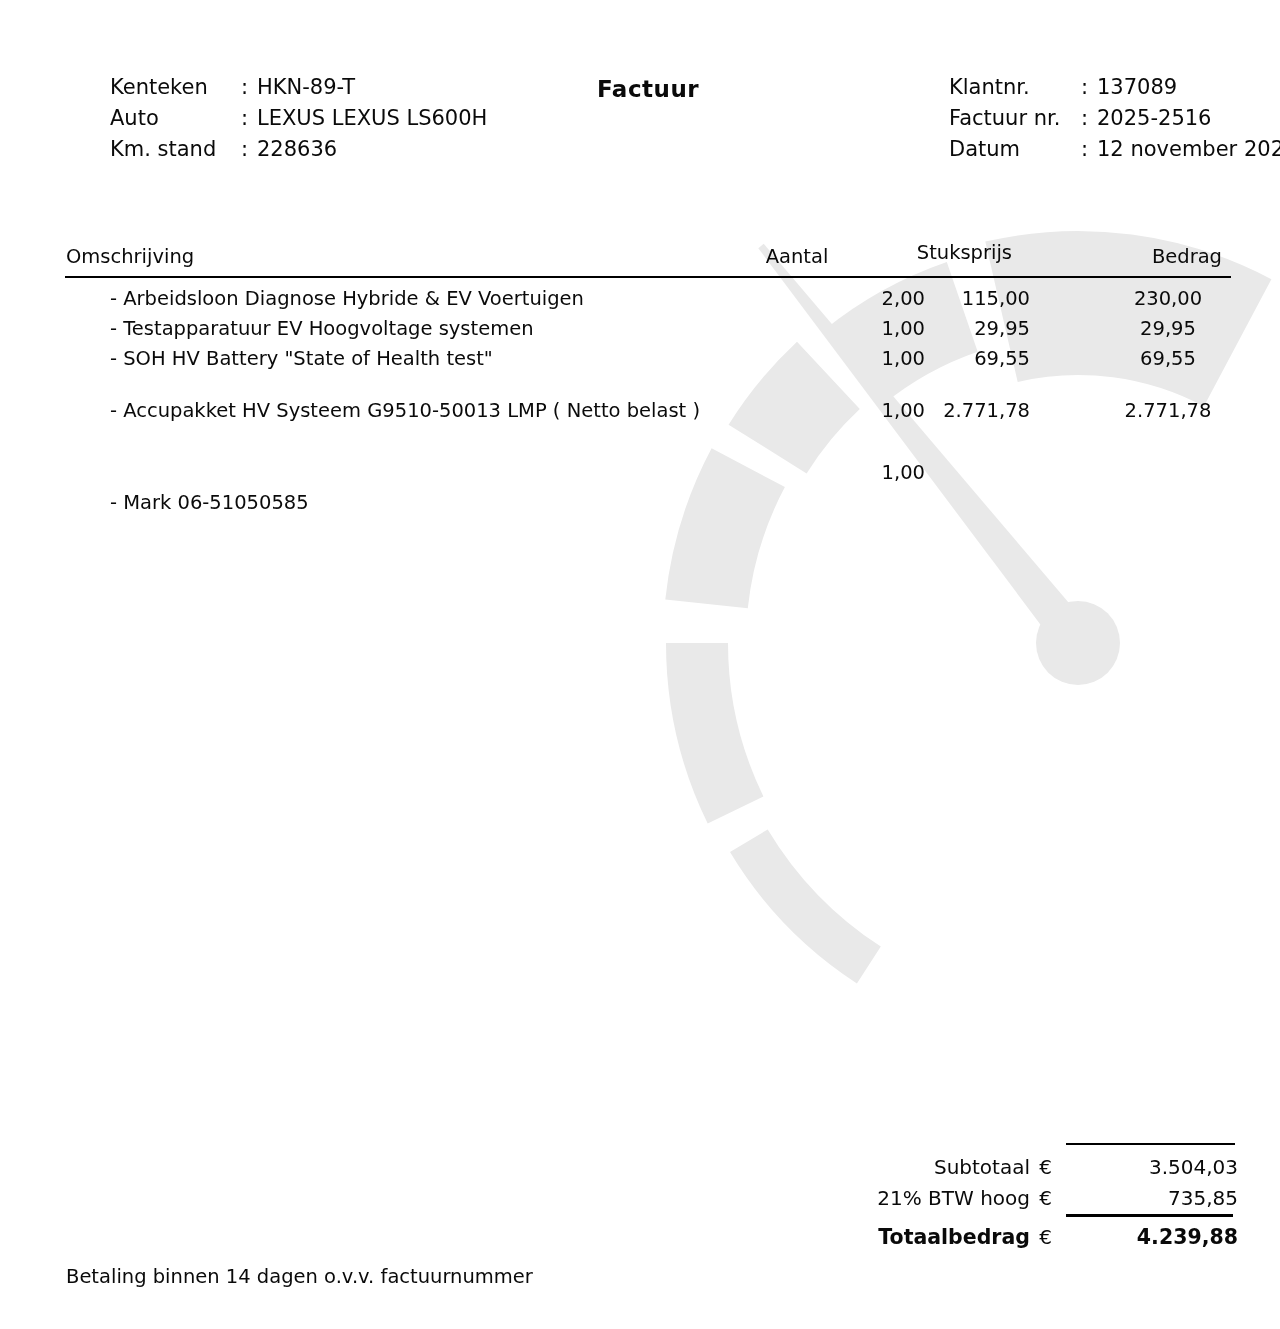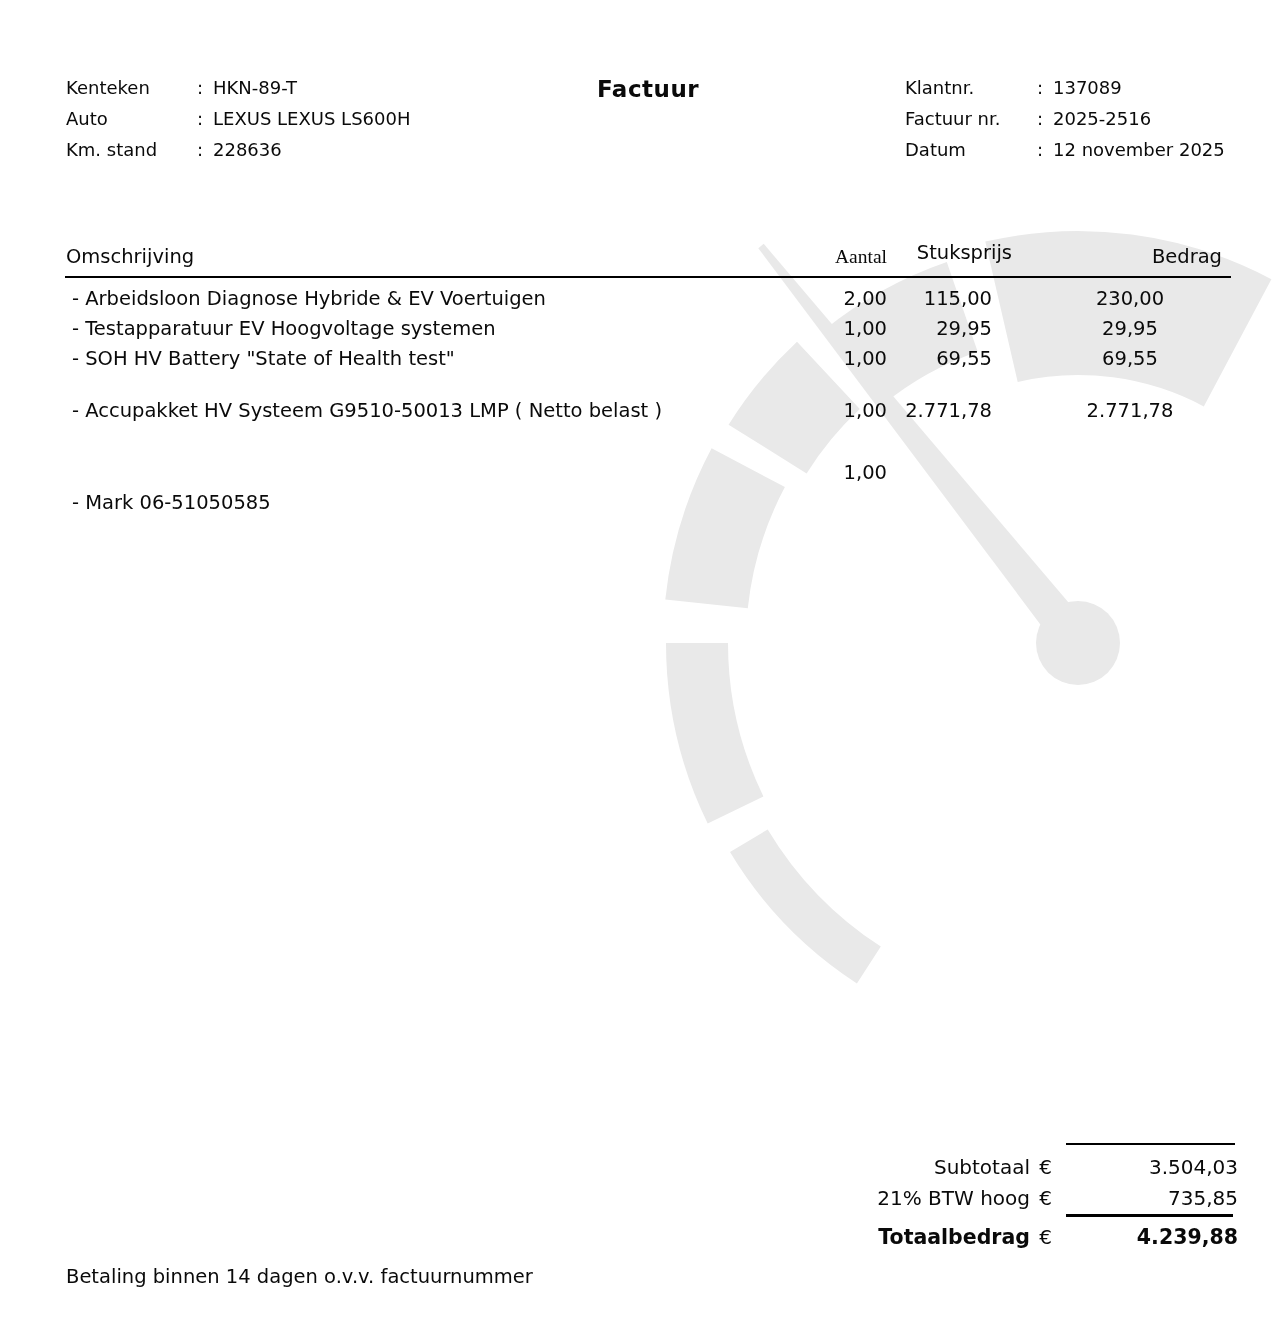--- a/index.html
+++ b/index.html
@@ -11,43 +11,43 @@
     color:#0a0a0a;
     overflow:hidden;
   }
   .wm {
     position:absolute; left:0; top:0; width:1280px; height:1329px;
     z-index:0; pointer-events:none;
   }
 
   
   .kv-block { position:absolute; z-index:1; }
-  .kv-row { display:flex; height:31px; line-height:31px; font-size:18px; }
+  .kv-row { display:flex; height:31px; line-height:31px; font-size:21px;margin-left:44px; }
   .kv-label { display:inline-block; }
   .veh .kv-label { width:131px; }
   .inv .kv-label { width:132px; }
   .kv-colon { display:inline-block; width:16px; }
   .kv-value { white-space:pre; }
 
   .doc-title {
     position:absolute; left:597px; top:74px; z-index:1;
     font-size:23px; font-weight:bold; line-height:30px; letter-spacing:0.5px;
   }
 
   
   .th { position:absolute; z-index:1; font-size:19.5px; line-height:30px; }
   .th-desc   { left:66px;  top:242px; }
-  .th-qty    { left:707px; top:242px; width:180px; text-align:right;font-family:Liberation Serif, serif; }
+  .th-qty    { left:707px; top:242px; width:180px; text-align:center; }
   .th-price  { left:832px; top:238px; width:180px; text-align:right; }
   .th-amount { left:1042px;top:242px; width:180px; text-align:right; }
 
   .table-rule { position:absolute; left:65px; top:276px; width:1166px; height:2px; background:#000; z-index:1; }
 
   
-  .rows { position:absolute; left:0; top:284px; width:1093px; z-index:1; }
+  .rows { position:absolute; left:0; top:284px; width:1093px; z-index:1;padding-left:38px; }
   .row { position:relative; height:30px; font-size:19.5px; }
   .row span { position:absolute; top:0; line-height:30px; }
   .c-desc   { left:72px; white-space:pre; }
   .c-qty    { left:707px;  width:180px; text-align:right; }
   .c-price  { left:812px;  width:180px; text-align:right; }
   .c-amount { left:1040px; width:180px; text-align:center; }
   .spacer { position:relative; }
 
   
   .totals-rule-thin  { position:absolute; left:1066px; top:1143px; width:169px; height:2px; background:#000; z-index:1; }

